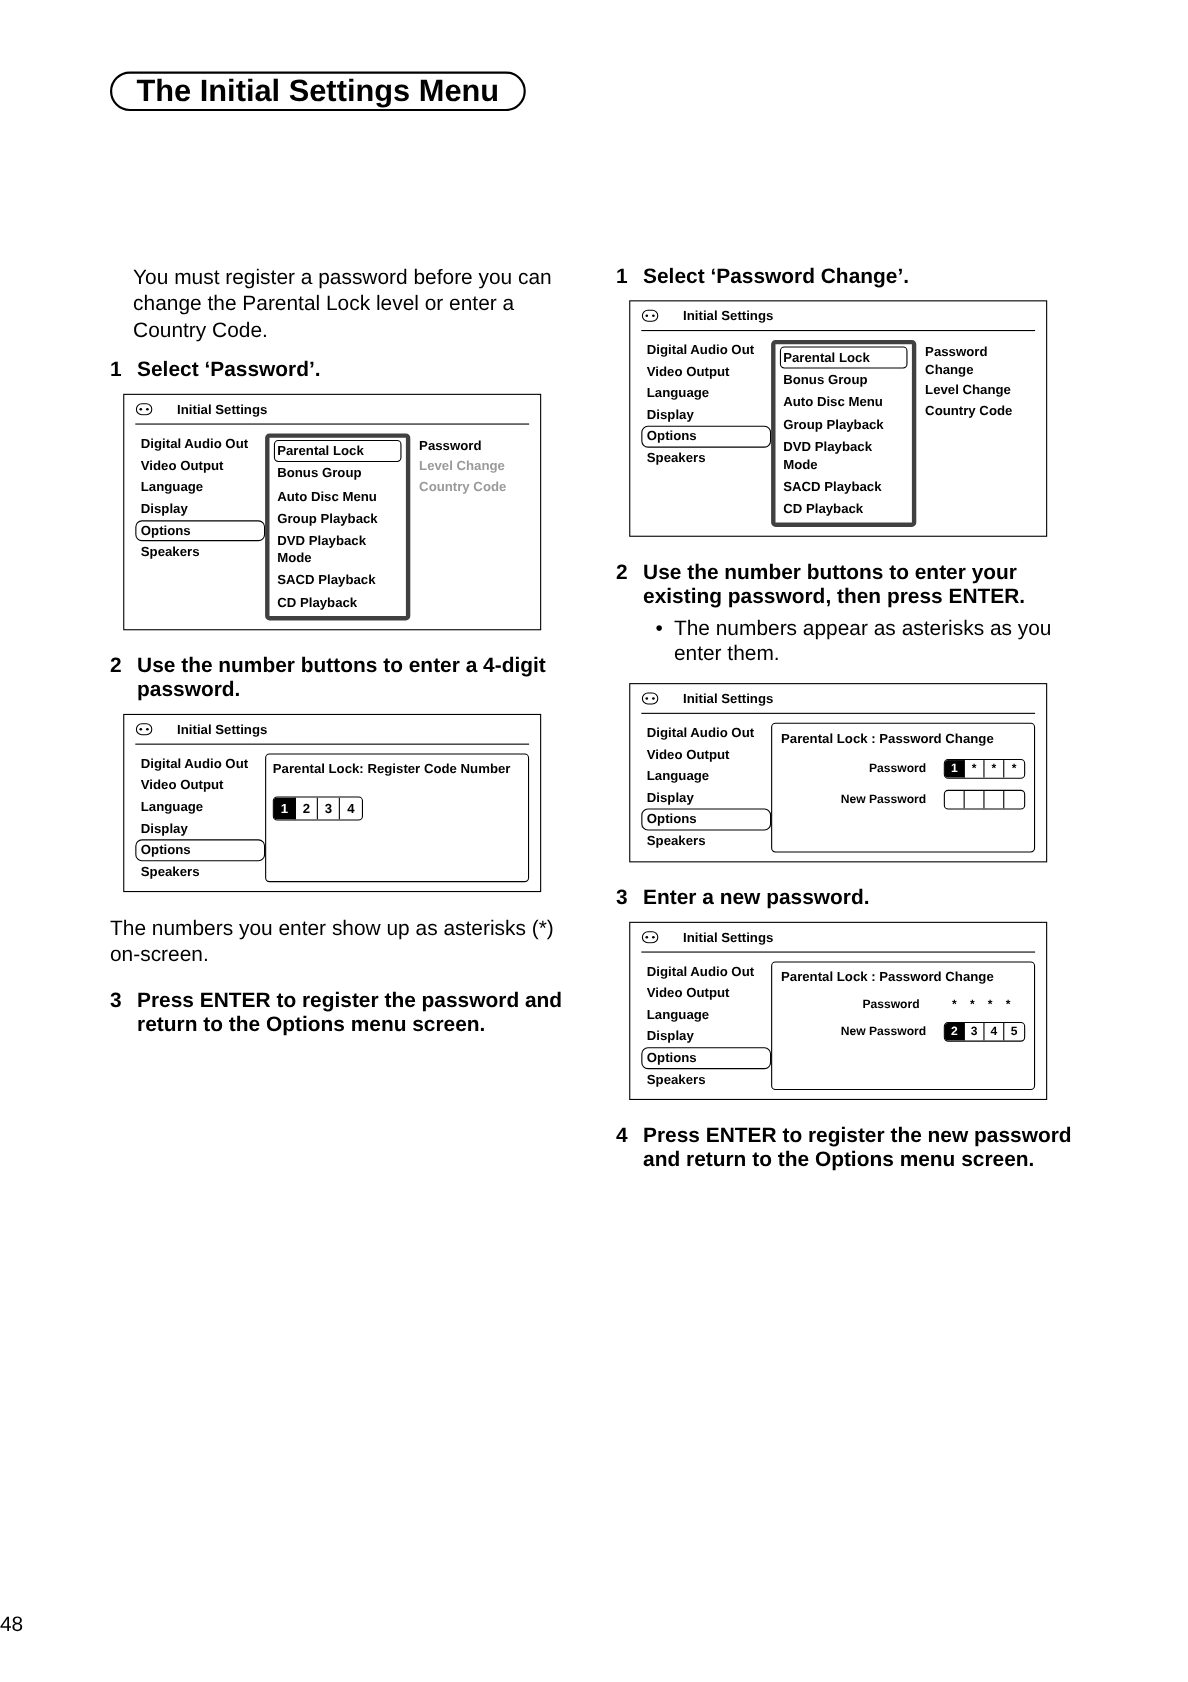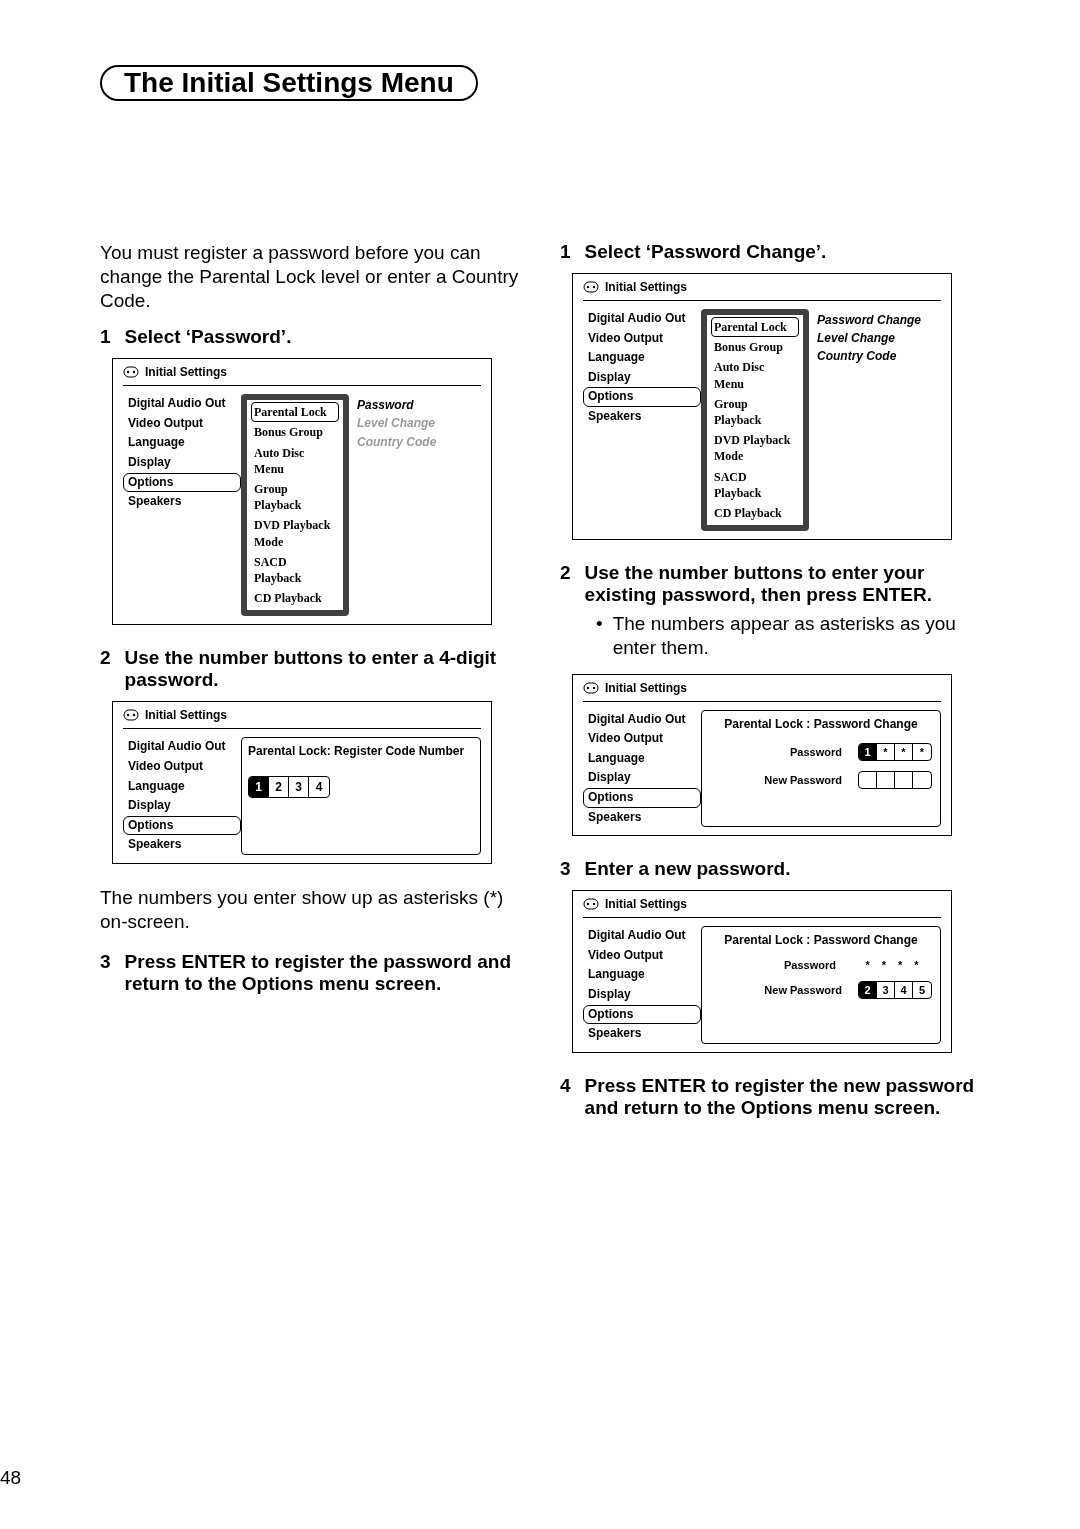--- a/index.html
+++ b/index.html
@@ -29,20 +29,21 @@
   }
   .section-heading {
     font-weight: bold;
     font-size: 19px;
     margin-bottom: 2px;
   }
   .body-text {
     font-size: 19px;
     line-height: 1.25;
     margin-bottom: 14px;
+    margin-left: 21px;
   }
   .step {
     display: flex;
     gap: 14px;
     font-size: 19px;
     font-weight: bold;
     margin-bottom: 6px;
   }
   .step .num { flex: 0 0 auto; }
   .step .txt { flex: 1 1 auto; }
@@ -65,21 +66,21 @@
     border: 1px solid #000;
     margin: 10px 0 22px 12px;
     width: 380px;
     font-size: 12px;
     font-weight: bold;
     padding-bottom: 6px;
   }
   .osd-title {
     display: flex;
     align-items: center;
-    gap: 6px;
+    gap: 22px;
     padding: 6px 10px 2px 10px;
     font-size: 12px;
   }
   .osd-title .chip-icon {
     display: inline-flex;
   }
   .hr {
     border-top: 1px solid #000;
     margin: 4px 10px 8px 10px;
   }
@@ -95,44 +96,42 @@
   .side-item {
     padding: 1px 4px;
     line-height: 1.3;
     border: 1px solid transparent;
     border-radius: 6px;
   }
   .side-item.sel {
     border-color: #000;
   }
   .midcol {
-    width: 108px;
+    width: 132px;
     flex: 0 0 auto;
-    border: 6px solid #404040;
+    border: 4px solid #404040;
     border-radius: 4px;
     padding: 2px 4px;
-    font-family: Liberation Serif, serif;
   }
   .mid-item {
     padding: 1px 2px;
     line-height: 1.35;
     border: 1px solid transparent;
     border-radius: 4px;
   }
   .mid-item.sel {
     border-color: #000;
   }
   .rightcol {
     flex: 1 1 auto;
     padding: 2px 6px;
   }
   .right-item {
     padding: 1px 2px;
     line-height: 1.35;
-    font-style: italic;
   }
   .right-item.dim { color: #9a9a9a; }
   .right-item.sel { font-weight: bold; }
 
   
   .osd-body2 {
     display: flex;
     padding: 0 10px 2px 10px;
     gap: 0;
   }
@@ -162,21 +161,21 @@
   .digit:last-child { border-right: none; }
   .digit.first { background: #000; color: #fff; }
 
   
   .pc-panel {
     flex: 1 1 auto;
     border: 1px solid #000;
     border-radius: 4px;
     padding: 6px 8px 22px 8px;
   }
-  .pc-title { text-align: center; margin-bottom: 12px; }
+  .pc-title { margin-bottom: 12px; }
   .pc-row {
     display: flex;
     align-items: center;
     justify-content: space-between;
     margin-bottom: 10px;
     gap: 12px;
   }
   .pc-label { flex: 1 1 auto; text-align: right; font-size: 11px; padding-right:4px;}
   .pc-digits {
     display: inline-flex;

